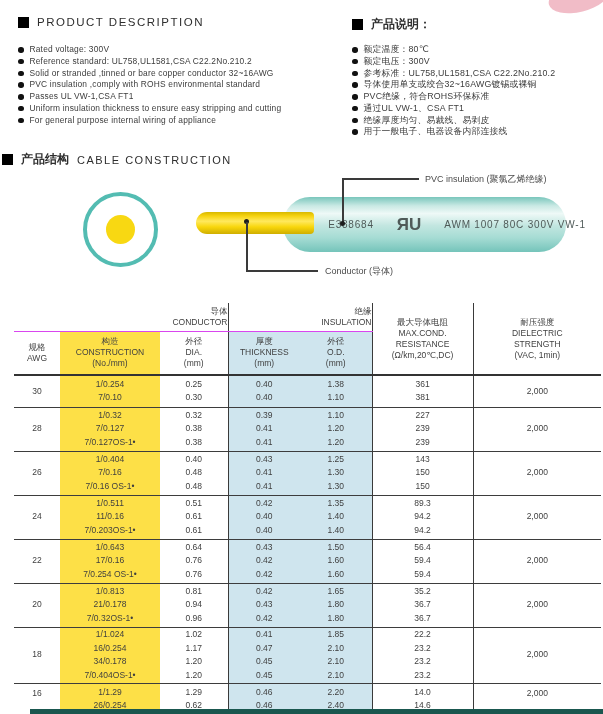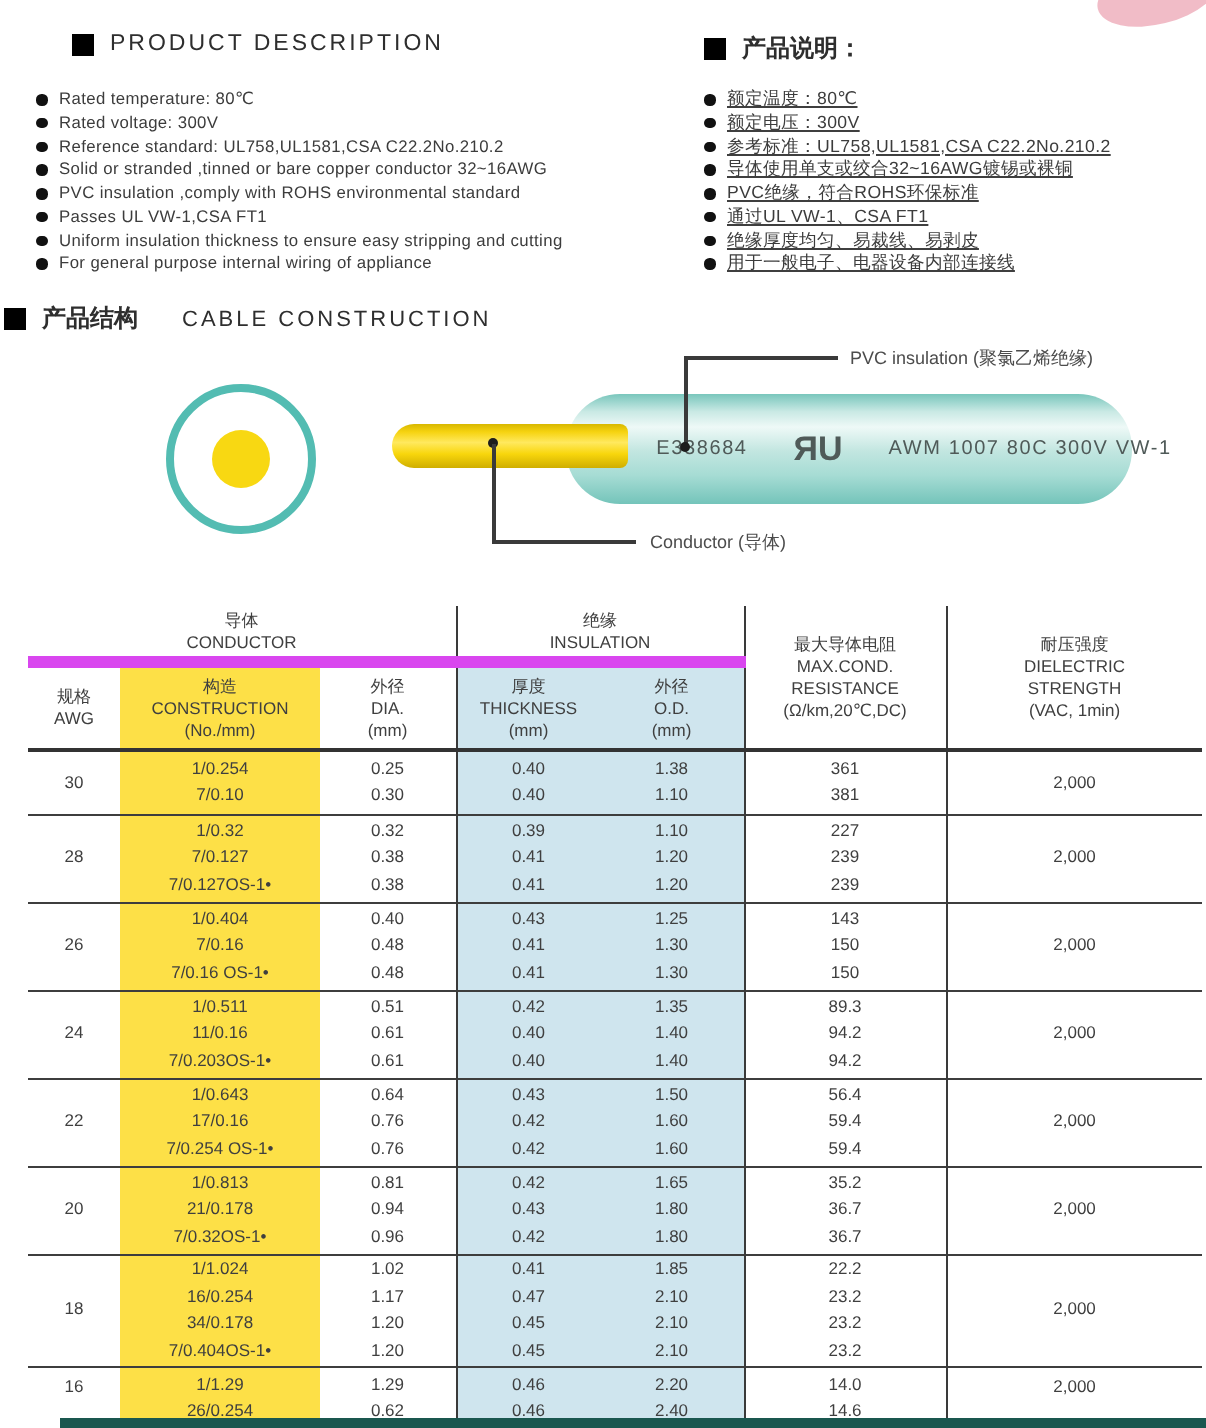--- a/index.html
+++ b/index.html
@@ -12,21 +12,21 @@
   
   .watermark{
     position:absolute;left:548px;top:-18px;width:62px;height:30px;
     border-radius:50%;background:#efb0bd;opacity:.85;transform:rotate(-14deg);
   }
   
   .sec-title{position:absolute;display:flex;align-items:center;gap:8px;}
   .sq{width:11px;height:11px;background:#000;display:inline-block;}
   .sec-title .t-en{font-size:11.5px;letter-spacing:1.5px;color:#2e2e2e;}
   .sec-title .t-cn{font-size:12px;font-weight:bold;color:#2e2e2e;}
-  .sec-title .t-en2{font-size:11px;letter-spacing:1.5px;color:#2e2e2e;margin-left:14px;text-align:center;}
+  .sec-title .t-en2{font-size:11px;letter-spacing:1.5px;color:#2e2e2e;text-align:center;}
   
   ul.spec{list-style:none;margin:0;padding:0;position:absolute;}
   ul.spec li{display:flex;align-items:flex-start;margin:0 0 3.2px 0;}
   ul.spec .bullet{flex:0 0 auto;width:5.5px;height:5.5px;border-radius:50%;background:#111;margin:2px 6px 0 0;}
   ul.spec .txt{font-size:8.4px;line-height:8.6px;letter-spacing:.2px;color:#3c3c3c;}
   #list-cn .txt{font-size:8.8px;}
   
   .cross-outer{
     position:absolute;left:83px;top:192px;width:67px;height:67px;
     border:4px solid #53bcb2;border-radius:50%;background:#fff;
@@ -56,47 +56,43 @@
     position:absolute;left:14px;top:303px;width:587px;
     border-collapse:collapse;table-layout:fixed;
   }
   .spec-table th,.spec-table td{
     padding:0;margin:0;font-weight:normal;text-align:center;vertical-align:middle;
     font-size:8.5px;color:#3f3f3f;
   }
   .spec-table th div{line-height:11px;}
   tr.h1{height:28px;}
   tr.h2{height:44px;}
-  th.grp{border-bottom:6px solid #d946ef;}
+  th.grp{border-bottom:1px solid #d946ef;text-align:right;}
   .rline{border-right:1.5px solid #3a3a3a;}
   tr.h2 th,th.span2{border-bottom:2px solid #333;}
   .bg-yellow{background:#fde047;}
   .bg-blue{background:#cfe5ee;}
   tbody tr{border-top:1.8px solid #3d3d3d;}
   tbody td .ln{line-height:13.5px;}
   td.vtop{vertical-align:top;padding-top:3px;}
   
   .footer-bar{position:absolute;left:30px;top:709px;width:573px;height:5px;background:#1a574f;}
 </style>
 </head>
 <body>
 
 <div class="watermark"></div>
 
-<div class="sec-title" style="left:36px;top:16px;">
+<div class="sec-title" style="left:18px;top:16px;">
   <span class="sq"></span>
   <span class="t-en">PRODUCT DESCRIPTION</span>
 </div>
 <ul class="spec" id="list-en" style="left:18px;top:45px;width:328px;">
     <li>
       <span class="bullet"></span>
-      <span class="txt">Rated temperature: 80℃</span>
-    </li>
-    <li>
-      <span class="bullet"></span>
       <span class="txt">Rated voltage: 300V</span>
     </li>
     <li>
       <span class="bullet"></span>
       <span class="txt">Reference standard: UL758,UL1581,CSA C22.2No.210.2</span>
     </li>
     <li>
       <span class="bullet"></span>
       <span class="txt">Solid or stranded ,tinned or bare copper conductor 32~16AWG</span>
     </li>
@@ -115,21 +111,21 @@
     <li>
       <span class="bullet"></span>
       <span class="txt">For general purpose internal wiring of appliance</span>
     </li>
   </ul>
 
 <div class="sec-title" style="left:352px;top:16px;">
   <span class="sq"></span>
   <span class="t-cn">产品说明：</span>
 </div>
-<ul class="spec" id="list-cn" style="left:352px;top:45px;width:245px;text-decoration:underline;">
+<ul class="spec" id="list-cn" style="left:352px;top:45px;width:245px;">
     <li>
       <span class="bullet"></span>
       <span class="txt">额定温度：80℃</span>
     </li>
     <li>
       <span class="bullet"></span>
       <span class="txt">额定电压：300V</span>
     </li>
     <li>
       <span class="bullet"></span>

